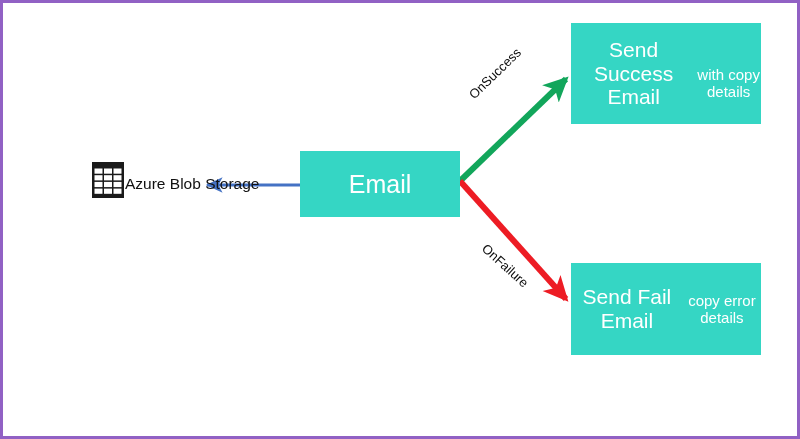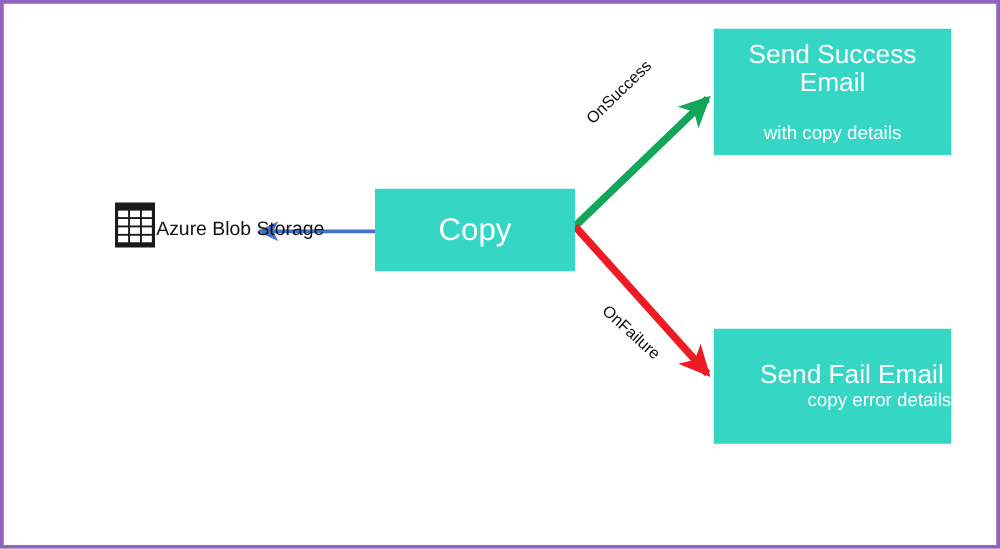--- a/index.html
+++ b/index.html
@@ -35,21 +35,21 @@
     width: 800px;
     height: 439px;
     overflow: visible;
   }
 
   
   .node-box {
     position: absolute;
     background: #35D6C4;
     display: flex;
-    flex-direction: column;
+    flex-direction: row;
     align-items: center;
     justify-content: center;
     color: #ffffff;
     text-align: center;
     line-height: 1.12;
   }
 
   #node-copy {
     left: 297px;
     top: 148px;
@@ -76,21 +76,20 @@
     font-size: 15px;
     font-weight: 400;
     margin-top: 20px;
   }
 
   #node-fail {
     left: 568px;
     top: 260px;
     width: 190px;
     height: 92px;
-    align-items: flex-end;
   }
   #node-fail .node-title {
     font-size: 21px;
     font-weight: 400;
     padding: 0 6px;
   }
   #node-fail .node-sub {
     font-size: 15px;
     font-weight: 400;
     margin-top: 2px;
@@ -182,21 +181,21 @@
           <rect x="22.5" y="20.9" width="8" height="5.2" fill="#ffffff"></rect>
           <rect x="3.5" y="27.6" width="8" height="5.2" fill="#ffffff"></rect>
           <rect x="13" y="27.6" width="8" height="5.2" fill="#ffffff"></rect>
           <rect x="22.5" y="27.6" width="8" height="5.2" fill="#ffffff"></rect>
         </svg>
       </span>
       <span id="storage-label">Azure Blob Storage</span>
     </div>
 
     <div id="node-copy" class="node-box">
-      <span class="node-title">Copy</span>
+      <span class="node-title">Email</span>
     </div>
 
     <div id="node-success" class="node-box">
       <span class="node-title">Send Success Email</span>
       <span class="node-sub">with copy details</span>
     </div>
 
     <div id="node-fail" class="node-box">
       <span class="node-title">Send Fail Email</span>
       <span class="node-sub">copy error details</span>

